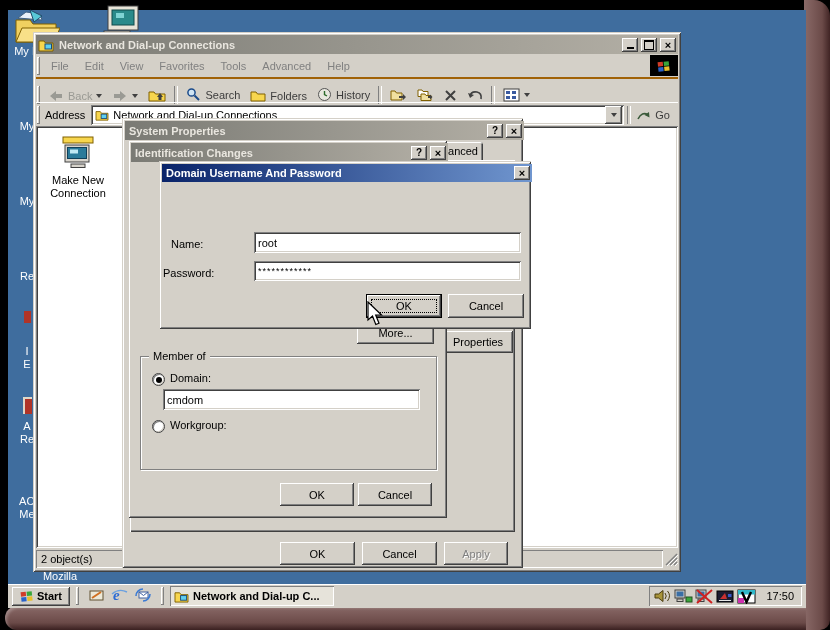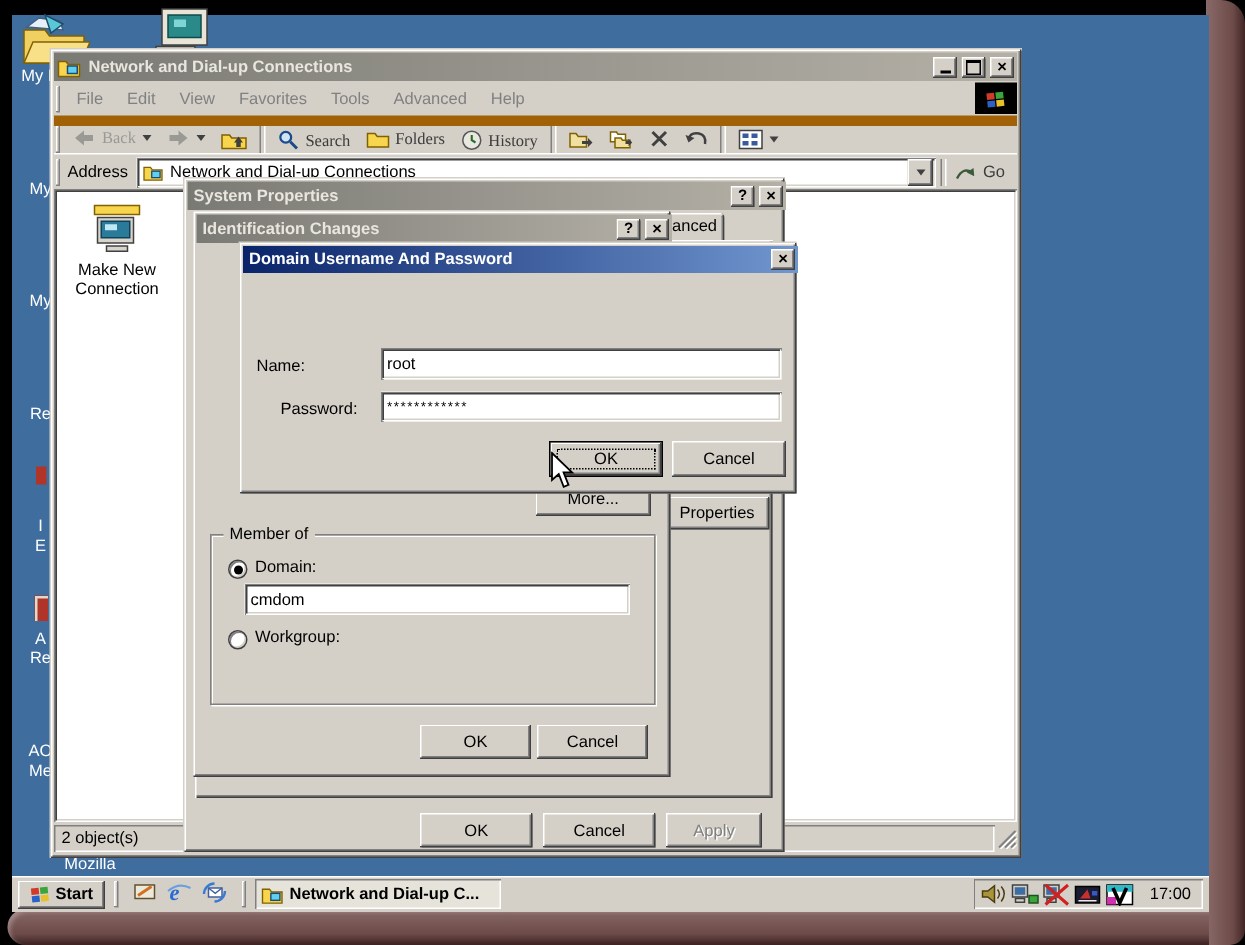--- a/index.html
+++ b/index.html
@@ -117,21 +117,21 @@
           <g transform="rotate(-6 8 7)">
             <rect x="1" y="2" width="6" height="5" fill="#d03c28"></rect>
               <rect x="8" y="2" width="6" height="5" fill="#3aa63a"></rect>
             <rect x="1" y="8" width="6" height="5" fill="#2a62c8"></rect>
               <rect x="8" y="8" width="6" height="5" fill="#e8c02a"></rect>
           </g>
         </svg>
       </div>
     </div>
 
-    <div class="abs" style="left:3px;top:45px;right:3px;height:25px;display:flex;align-items:flex-start;border-top:7px solid #a16207;font-family:Liberation Serif, serif;">
+    <div class="abs" style="left:3px;top:45px;right:3px;height:25px;display:flex;align-items:flex-end;border-top:2px solid #a16207;">
       <div class="grip"></div>
       <div class="tool" style="color:#9a9a94;">
         <svg width="16" height="12" viewBox="0 0 16 12">
             <path d="M8 1 L2 6 L8 11 V8 H14 V4 H8z" fill="#9a9a94"></path>
           </svg>
         <span>Back</span>
           <div class="dd"></div>
       </div>
       <div class="tool">
         <svg width="16" height="12" viewBox="0 0 16 12">
@@ -314,21 +314,21 @@
 
   <div class="abs win3" style="left:115px;top:151px;width:372px;height:168px;z-index:40;margin-left:36px;">
     <div class="abs titlebar t-active" style="left:3px;top:3px;width:366px;height:18px;">
       <span class="cap">Domain Username And Password</span>
       <div class="btn tbtn">
           <span class="glyph-x">×</span>
         </div>
     </div>
     <span class="abs" style="left:12px;top:77px;">Name:</span>
     <input class="field" style="left: 95px; top: 71px; width: 259px; height: 15px;" value="root">
-    <span class="abs" style="left:28px;top:106px;">Password:</span>
+    <span class="abs" style="left:4px;top:106px;">Password:</span>
     <input class="field" style="left: 95px; top: 100px; width: 259px; height: 15px; font-size: 9px; letter-spacing: 1px; padding-top: 2px;" value="************">
     <div class="abs btn default focus" style="left:207px;top:133px;width:74px;height:22px;">
       <span>OK</span>
     </div>
     <div class="abs btn" style="left:289px;top:133px;width:76px;height:24px;">
       <span>Cancel</span>
     </div>
   </div>
 
   <svg class="abs" style="left:359px;top:291px;z-index:50;" width="19" height="26" viewBox="0 0 19 26">
@@ -400,16 +400,16 @@
         <polygon points="4,10 9,4 11,10" fill="#c83030"></polygon>
         <rect x="12" y="5" width="3.5" height="3" fill="#3858c8"></rect>
         <line x1="3" y1="11.5" x2="15" y2="11.5" stroke="#e8e8e8"></line>
       </svg>
       <svg width="19" height="15" viewBox="0 0 19 15">
         <rect x="1" y="1" width="17" height="13" fill="#fff" stroke="#000"></rect>
         <rect x="1" y="1" width="17" height="4.5" fill="#30b8c8"></rect>
         <rect x="1" y="9" width="6" height="5" fill="#d030b0"></rect>
         <path d="M5 3 L9.5 13 L14 3" fill="none" stroke="#000" stroke-width="2.4"></path>
       </svg>
-      <span style="margin-left:8px;">17:00</span>
+      <span style="margin-left:8px;">17:50</span>
     </div>
   </div>
 </div>
 
 </body></html>

